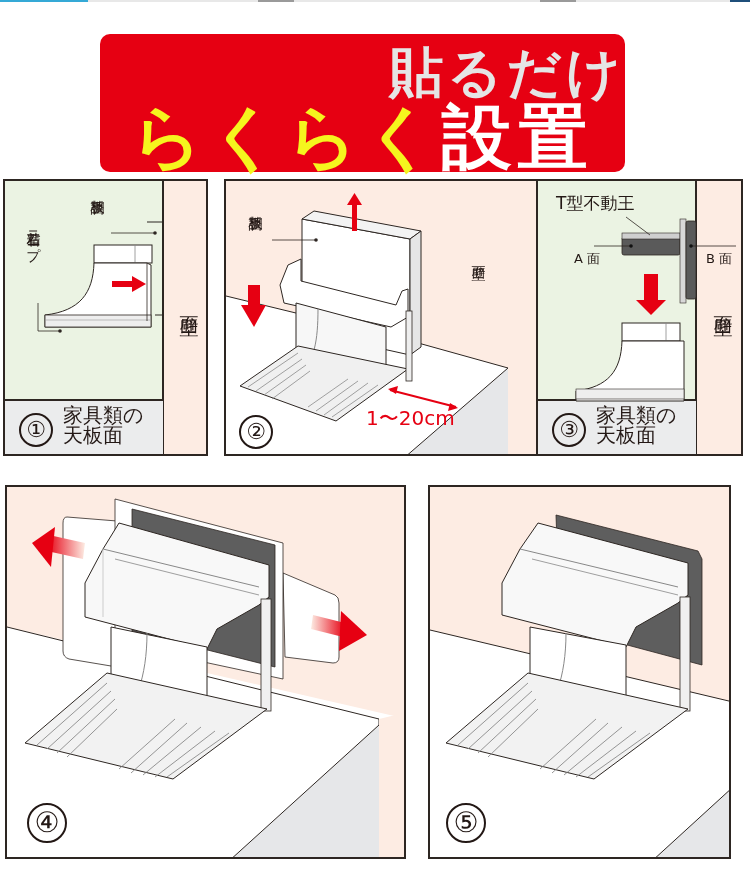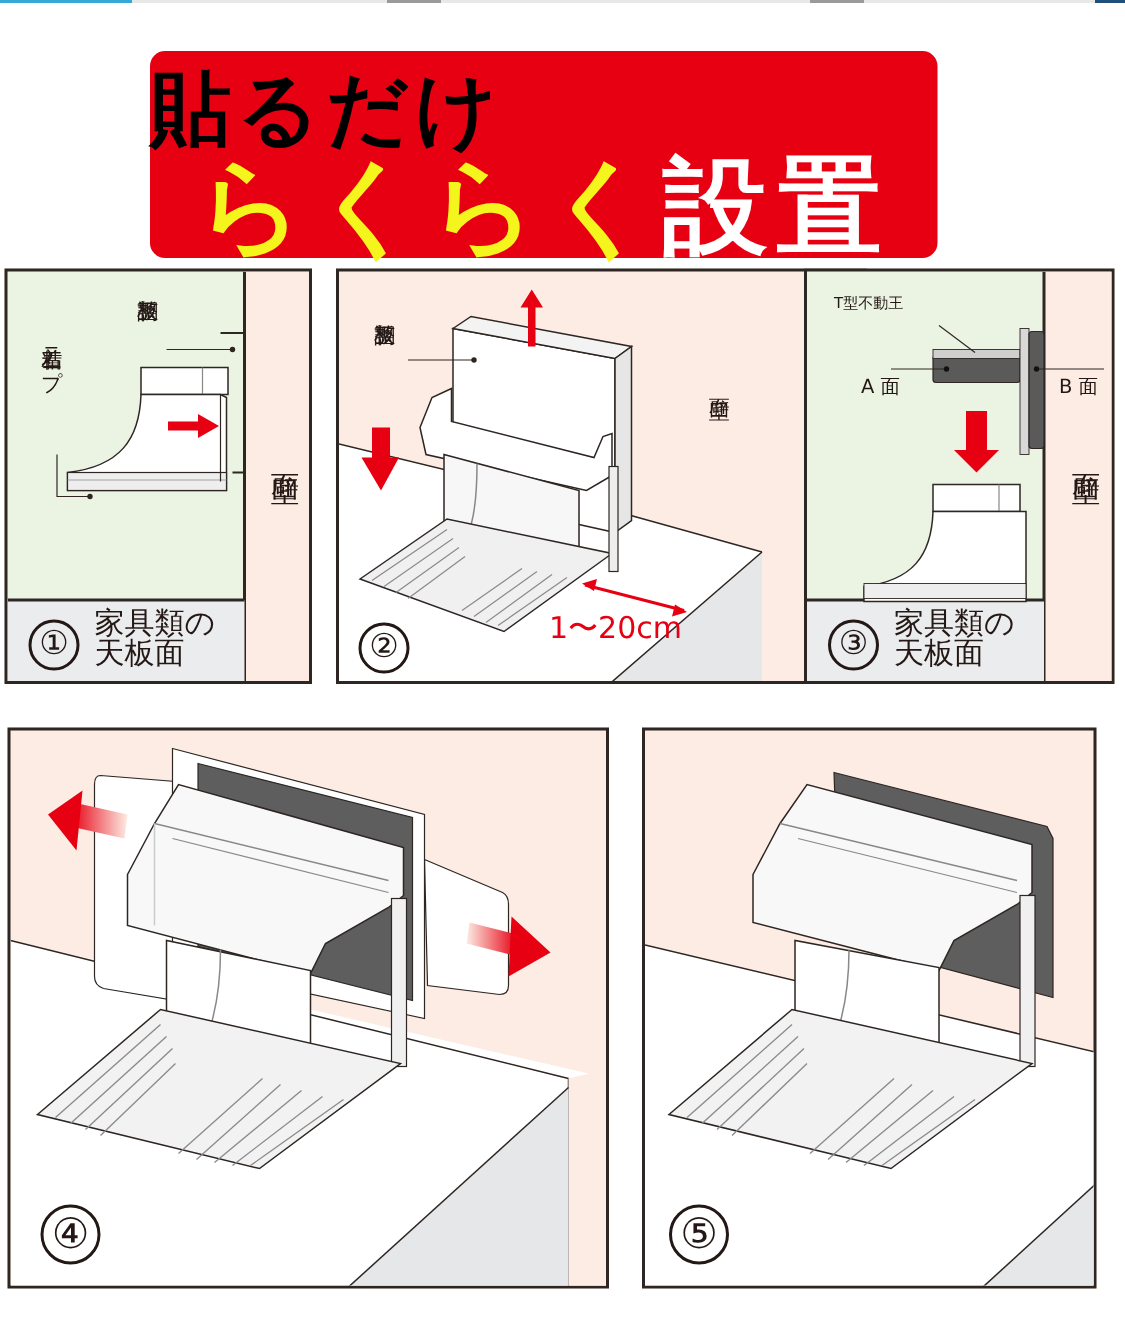--- a/index.html
+++ b/index.html
@@ -1,20 +1,20 @@
 <!DOCTYPE html>
 <html><head>
 <meta charset="utf-8">
 <style>
   html,body{margin:0;padding:0;background:#ffffff;}
   body{width:750px;height:879px;position:relative;overflow:hidden;font-family:"DejaVu Sans","Liberation Sans",sans-serif;}
   .topbar{position:absolute;left:0;top:0;width:750px;height:2px;background:#e8e8e8;}
   .topbar .seg{position:absolute;top:0;height:2px;}
   .banner{position:absolute;left:100px;top:34px;width:525px;height:138px;background:#e60012;border-radius:10px;}
-  .banner .l1{position:absolute;left:0;right:0;top:6px;text-align:left;font-size:54px;font-weight:bold;color:#000000;letter-spacing:4px;line-height:66px;}
+  .banner .l1{position:absolute;left:0;right:0;top:6px;text-align:right;font-size:54px;font-weight:bold;color:#e5e5e5;letter-spacing:4px;line-height:66px;}
   .banner .l2{position:absolute;left:0;right:0;top:70px;text-align:center;font-size:70px;font-weight:bold;line-height:66px;letter-spacing:6px;}
   .banner .y{color:#f5f51e;}
   .banner .w{color:#ffffff;}
   .panel{position:absolute;border:2px solid #2d2622;box-sizing:border-box;overflow:hidden;}
   .green{background:#ebf3e3;}
   .pink{background:#fdece3;}
   .abs{position:absolute;}
   .vtext{position:absolute;writing-mode:vertical-rl;text-orientation:upright;color:#231815;}
   .lbl{position:absolute;color:#231815;font-size:20px;line-height:18px;}
   .num{position:absolute;width:30px;height:30px;border:2px solid #231815;border-radius:50%;text-align:center;line-height:30px;font-size:22px;color:#231815;}
@@ -137,21 +137,21 @@
     <line x1="88" y1="36" x2="112" y2="54" stroke="#2d2622" stroke-width="0.8"></line>
 
     <rect x="106" y="93" width="14" height="30" fill="#e60012"></rect>
     <polygon points="98,119 128,119 113,134" fill="#e60012"></polygon>
 
     <rect x="84" y="142" width="58" height="18" fill="#ffffff" stroke="#2d2622" stroke-width="1"></rect>
     <line x1="128" y1="142" x2="128" y2="160" stroke="#888" stroke-width="0.8"></line>
     <path d="M84,160 C83,190 70,206 38,210 L38,220 L146,220 L146,160 Z" fill="#ffffff" stroke="#2d2622" stroke-width="1"></path>
     <rect x="38" y="208" width="108" height="10" fill="#eeeeee" stroke="#2d2622" stroke-width="0.6"></rect>
   </svg>
-  <div class="lbl" style="left:18px;top:13px;font-size:10px;">T型不動王</div>
+  <div class="lbl" style="left:18px;top:13px;font-size:17px;">T型不動王</div>
   <div class="lbl" style="left:36px;top:69px;font-size:13px;text-align:center;">A 面</div>
   <div class="lbl" style="left:168px;top:69px;font-size:13px;">B 面</div>
   <div class="vtext" style="left:173px;top:120px;font-size:19px;">壁面</div>
   <div class="num" style="left:14px;top:232px;">③</div>
   <div class="lbl" style="left:58px;top:225px;">家具類の</div>
   <div class="lbl" style="left:58px;top:245px;">天板面</div>
 </div>
 
 <div class="panel pink" style="left:5px;top:485px;width:401px;height:374px;">
   <svg width="401" height="374">

